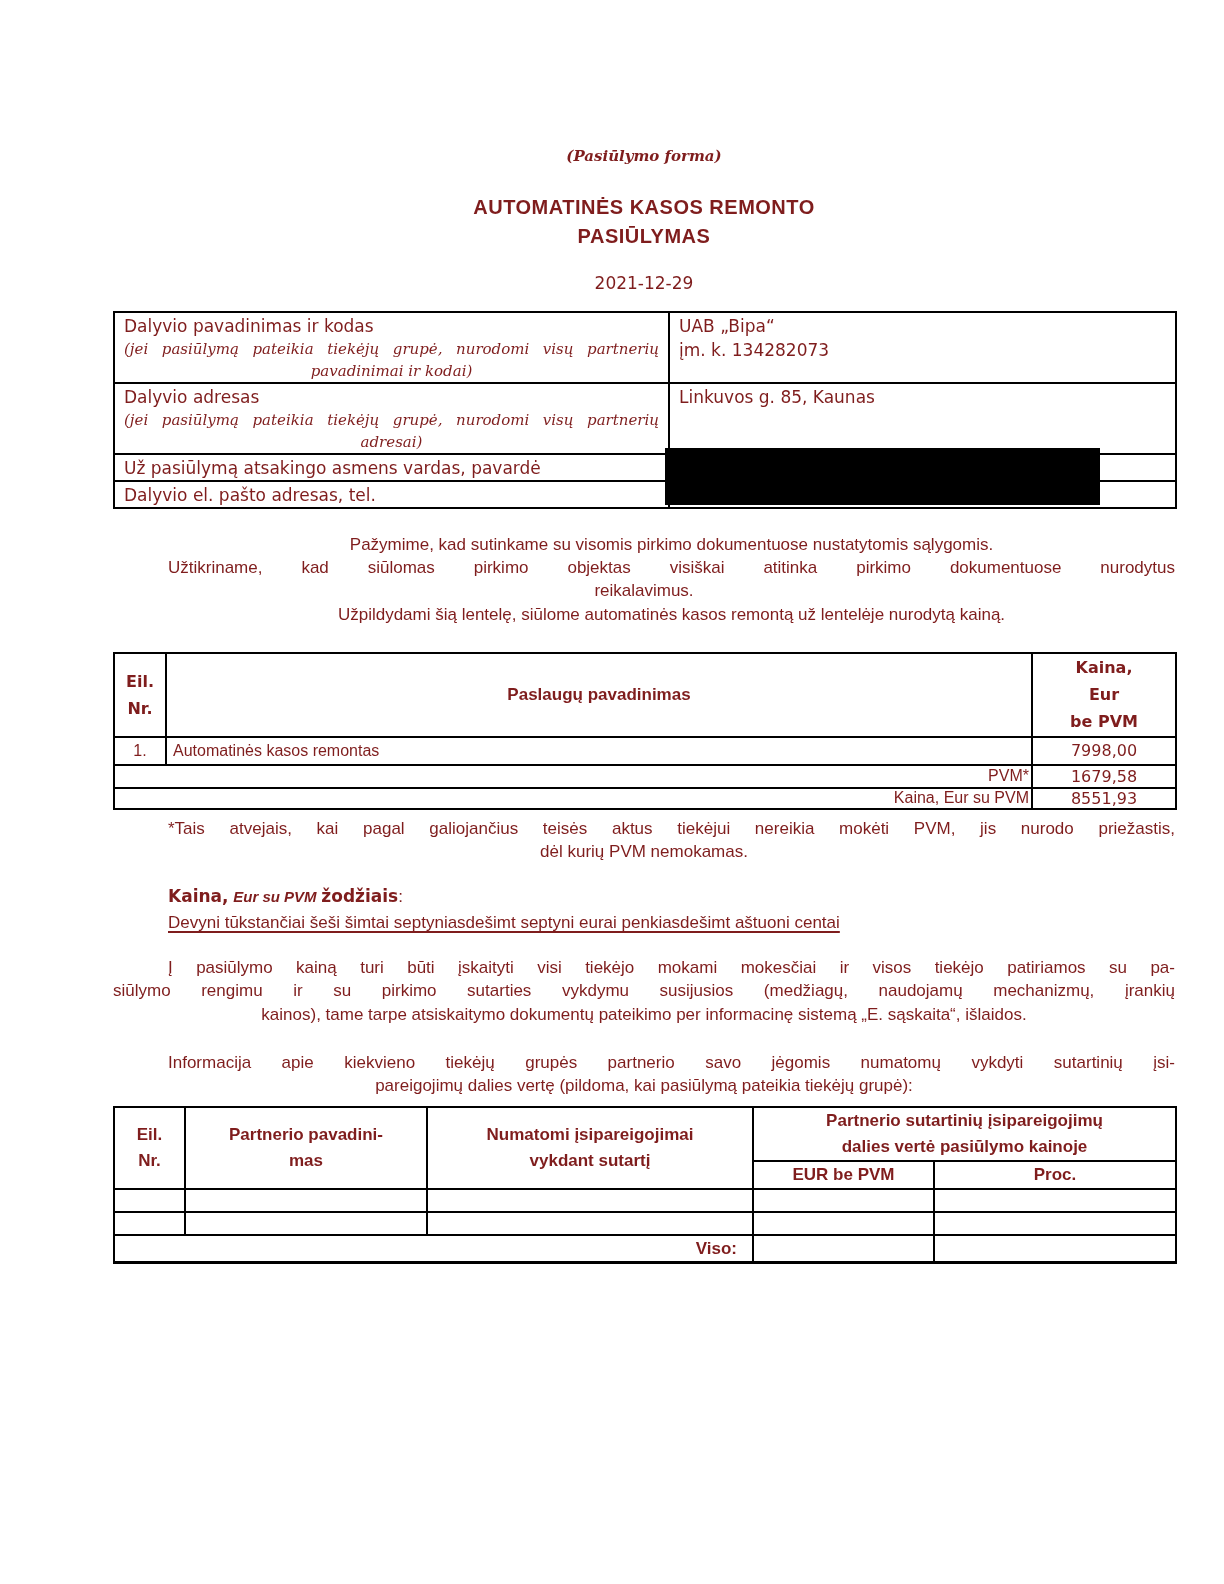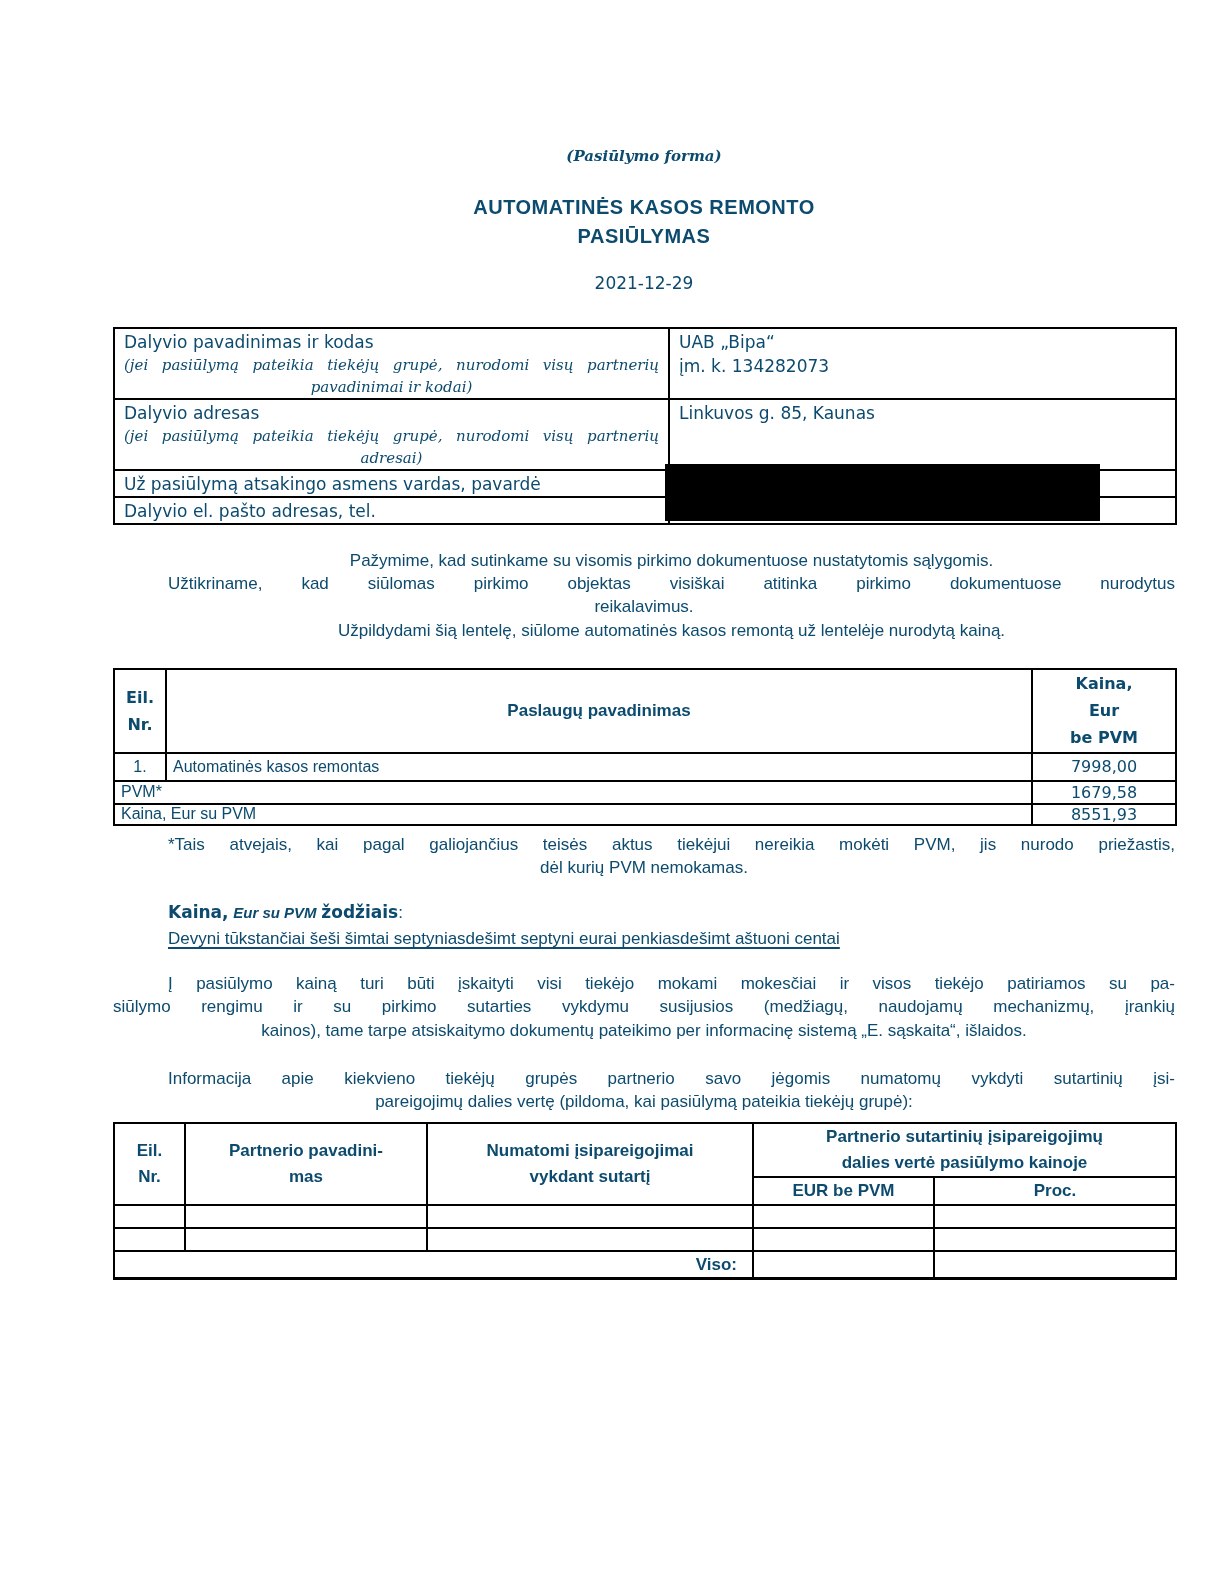--- a/index.html
+++ b/index.html
@@ -1,18 +1,18 @@
 <!DOCTYPE html>
 <html><head>
 <meta charset="utf-8">
 <style>
   html,body { margin:0; padding:0; background:#fff; }
   .page {
     position:relative; width:1224px; height:1584px; background:#ffffff;
-    color:#0c4a6e; overflow:hidden;
+    color:#7f1d1d; overflow:hidden;
     font-family:"Liberation Sans", sans-serif;
   }
   .content { position:absolute; left:113px; top:0; width:1062px; }
 
   
   .form-label {
     margin-top:147px; text-align:center;
     font-family:"DejaVu Serif", serif; font-style:italic; font-weight:bold;
     font-size:15px; line-height:18px;
   }
@@ -25,21 +25,21 @@
     margin-top:22px; text-align:center;
     font-family:"DejaVu Sans", sans-serif; font-size:17px; line-height:20px;
   }
 
   
   .lines > div { text-align:justify; text-align-last:justify; }
   .lines > div:last-child { text-align:center; text-align-last:auto; }
   .indent > div:first-child { text-indent:55px; }
 
   
-  .t1-wrap { position:relative; margin-top:34px; }
+  .t1-wrap { position:relative; margin-top:18px; }
   table.t1 { border-collapse:collapse; table-layout:fixed; width:1062px; }
   table.t1 td { border:2px solid #000; vertical-align:top; padding:1px 9px 0 9px; }
   .t1-label { font-family:"DejaVu Sans", sans-serif; font-size:17px; line-height:24px; }
   .t1-note  { font-family:"DejaVu Serif", serif; font-style:italic; font-size:15px; line-height:22px; }
   .t1-value { font-family:"DejaVu Sans", sans-serif; font-size:17px; line-height:24px; }
   .t1 .r1 { height:67px; }
   .t1 .r2 { height:64px; }
   .t1 .r3 { height:21px; }
   .t1 .r4 { height:21px; }
   .redaction { position:absolute; background:#000; left:552px; top:137px; width:435px; height:57px; }
@@ -53,21 +53,21 @@
   table.t2 td { border:2px solid #000; padding:0 6px; vertical-align:middle; }
   .t2 .hrow td {
     height:82px; font-weight:bold; white-space:pre-line;
     font-family:"DejaVu Sans", sans-serif; font-size:16px; line-height:27px;
   }
   .t2 .hrow .h-serv { font-family:"Liberation Sans", sans-serif; font-size:17px; }
   .t2 .drow { height:28px; }
   .t2 .vrow { height:23px; }
   .t2 .srow { height:21px; }
   .t2 .cell-left  { text-align:left;  font-size:16px; }
-  .t2 .cell-rlab  { text-align:left; font-size:16px; padding-right:20px; }
+  .t2 .cell-rlab  { text-align:right; font-size:16px; padding-right:2px; }
   .t2 .cell-num   { font-family:"DejaVu Sans", sans-serif; font-size:16px; }
 
   
   .footnote { margin-top:7px; }
 
   
   .words { margin-top:22px; padding-left:55px; font-size:17px; line-height:22px; }
   .w-b   { font-family:"DejaVu Sans", sans-serif; font-weight:bold; font-size:17px; }
   .w-it  { font-weight:bold; font-style:italic; font-size:15px; }
   .words-text {

